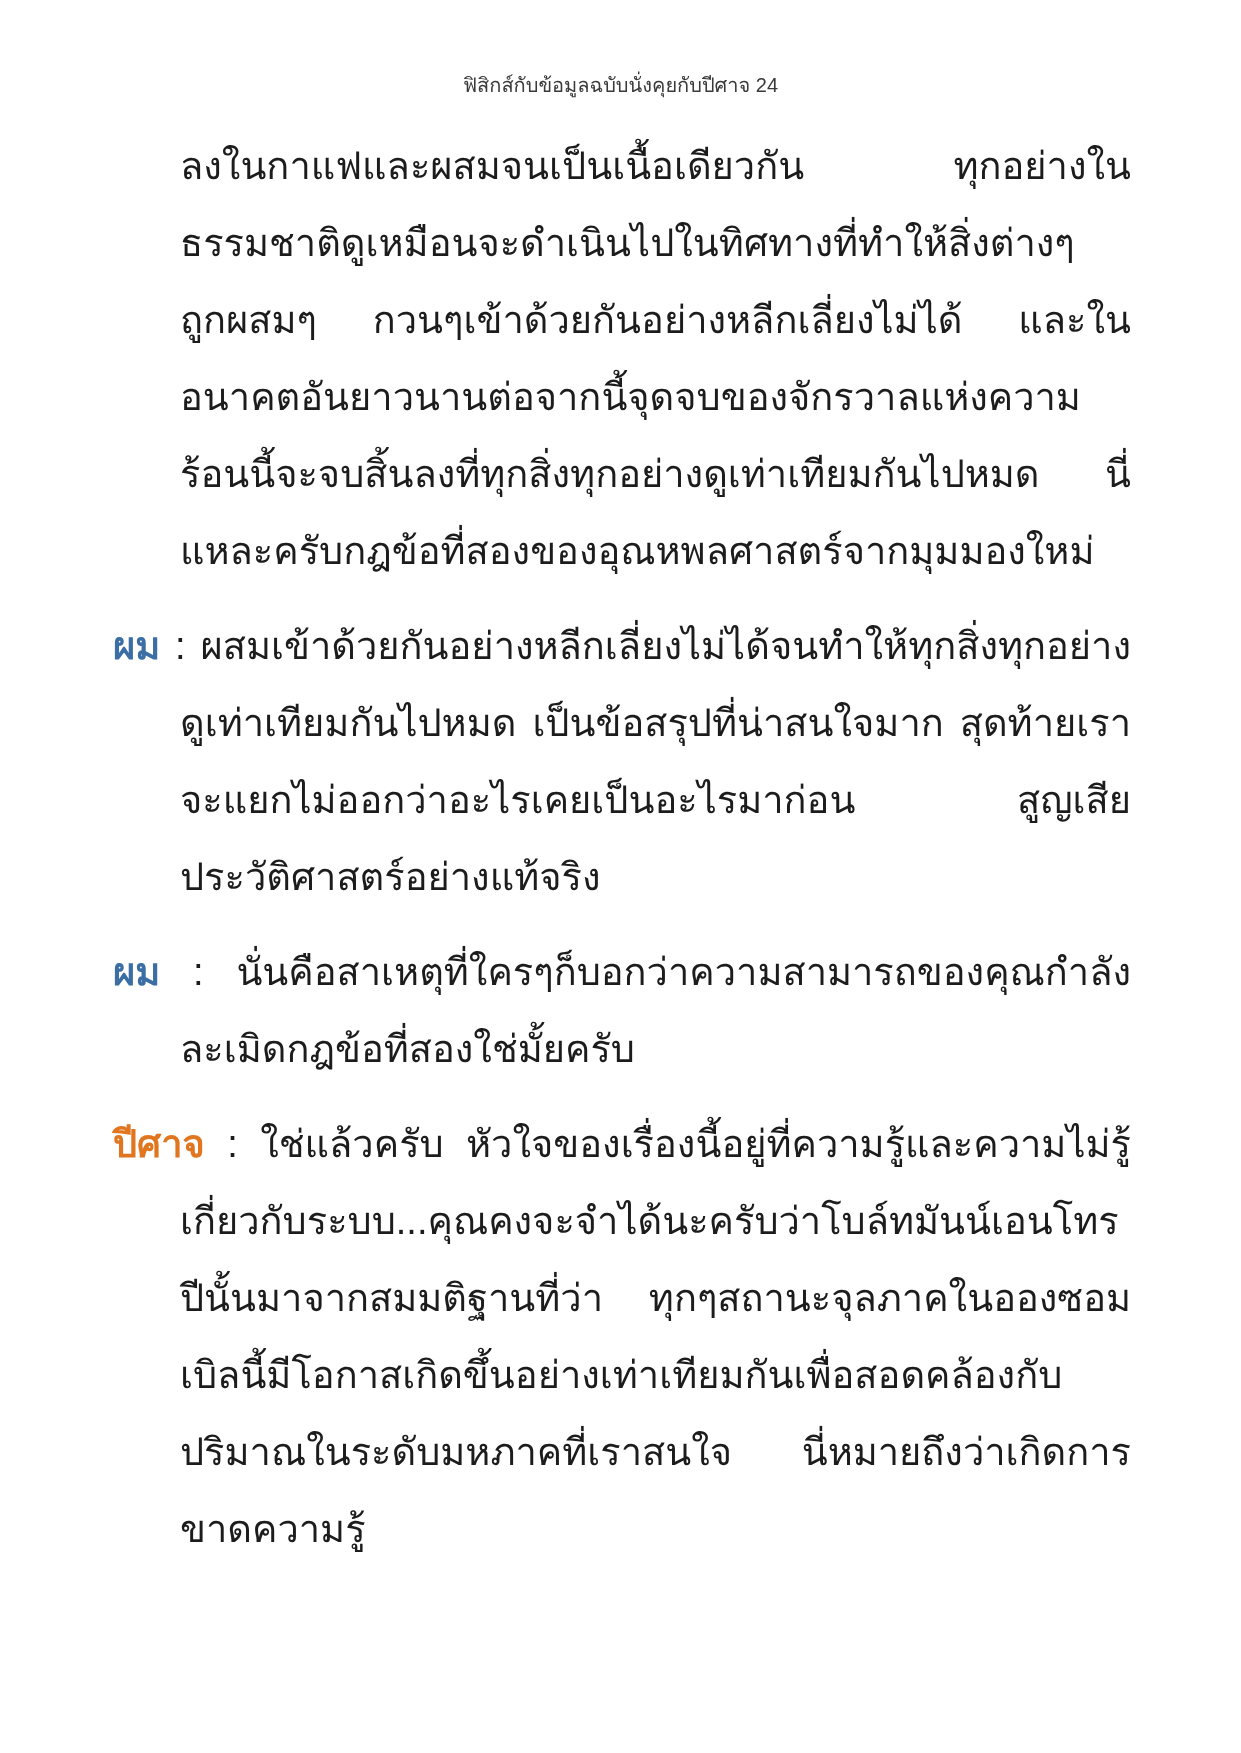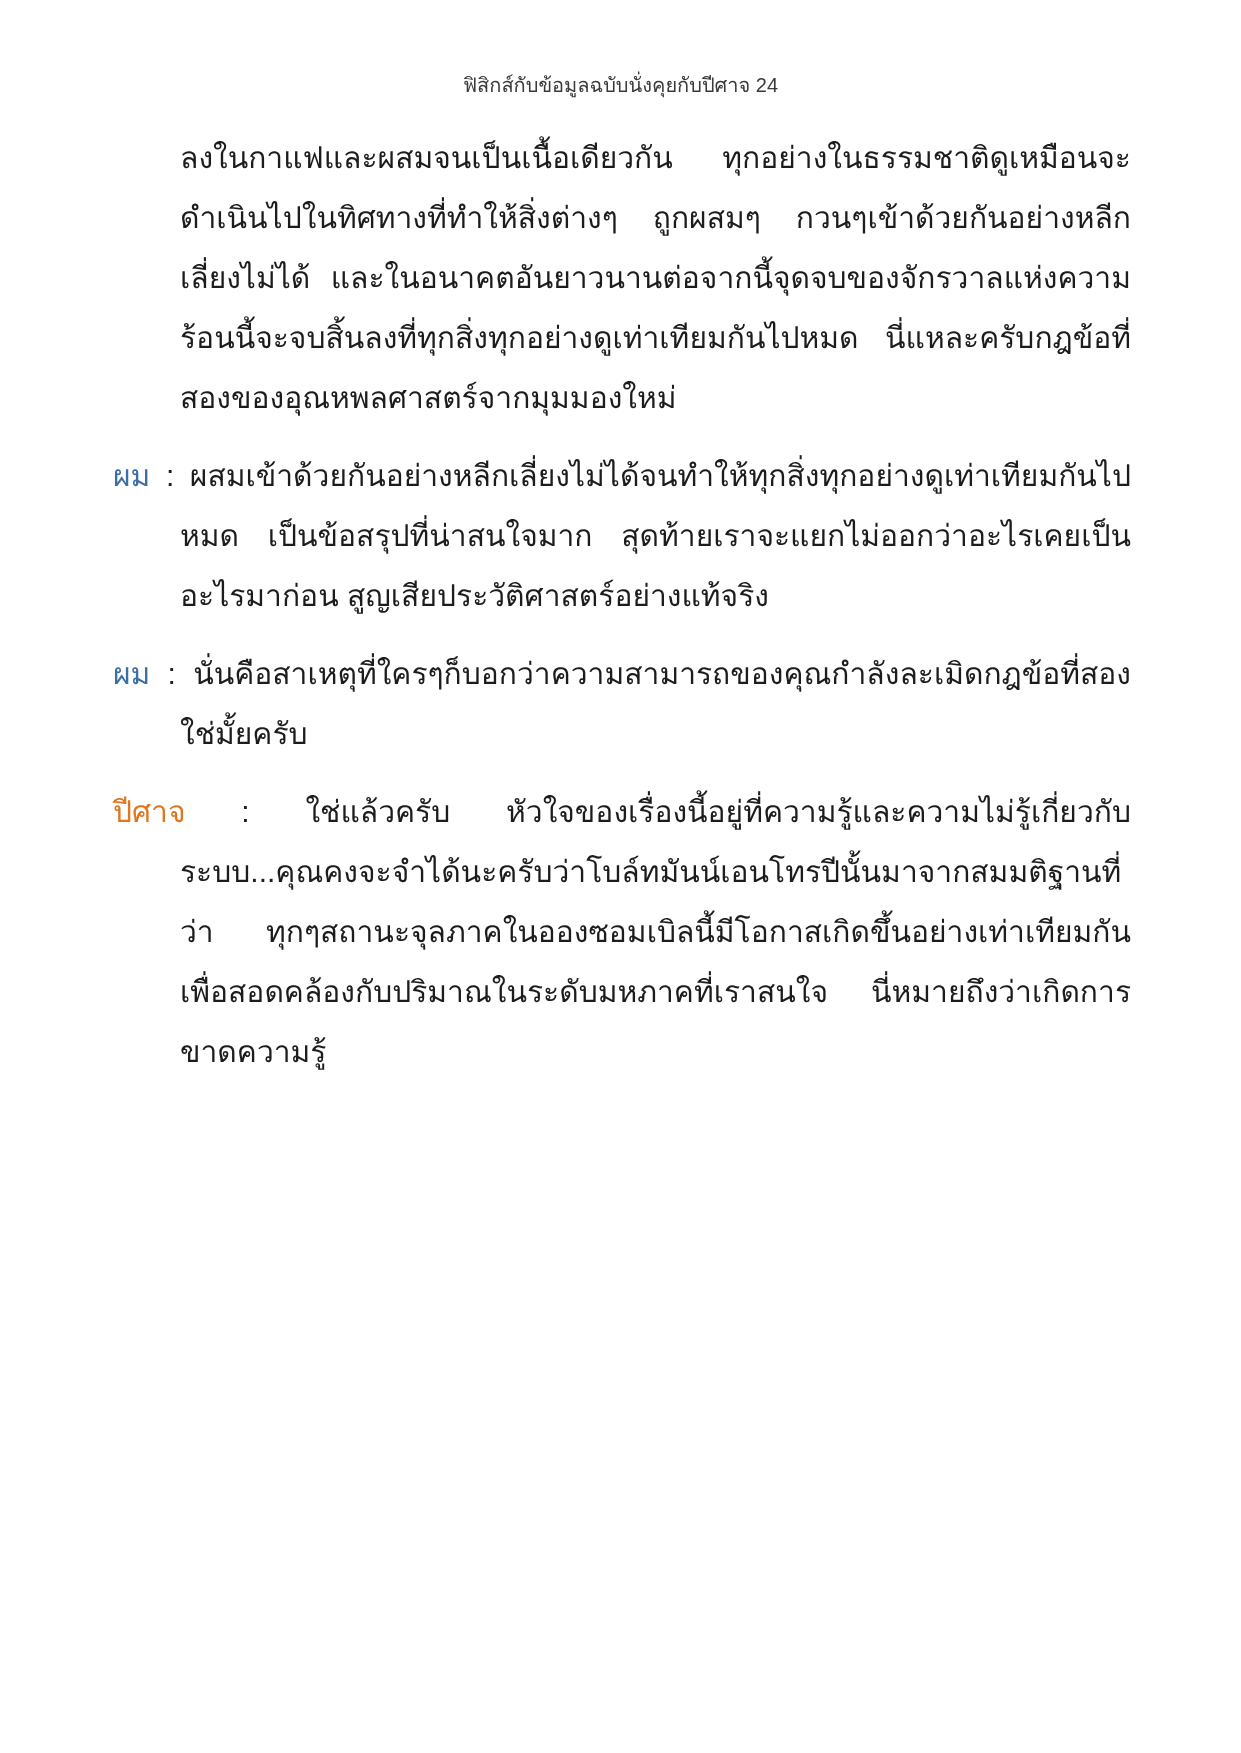--- a/index.html
+++ b/index.html
@@ -23,30 +23,30 @@
     color: #3a3a3a;
   }
   .content {
     position: absolute;
     top: 128px;
     left: 113px;
     width: 1018px;
   }
   .content p {
     margin: 0 0 18px 0;
-    font-size: 30px;
-    line-height: 60px;
+    font-size: 38px;
+    line-height: 77px;
     text-align: justify;
     overflow-wrap: break-word;
   }
   
   .narration { margin-left: 67px !important; }
   
   .speech { padding-left: 67px; text-indent: -67px; }
-  .speaker { font-weight: normal; }
+  .speaker { font-weight: bold; }
   .speaker.me    { color: var(--me-color, #3a6ea5); }
   .speaker.demon { color: var(--demon-color, #e0761f); }
   .sep { color: var(--body-text, #1c1c1c); }
   .txt { color: var(--body-text, #1c1c1c); }
 </style>
 </head>
 <body>
 
 <div class="page">
 

